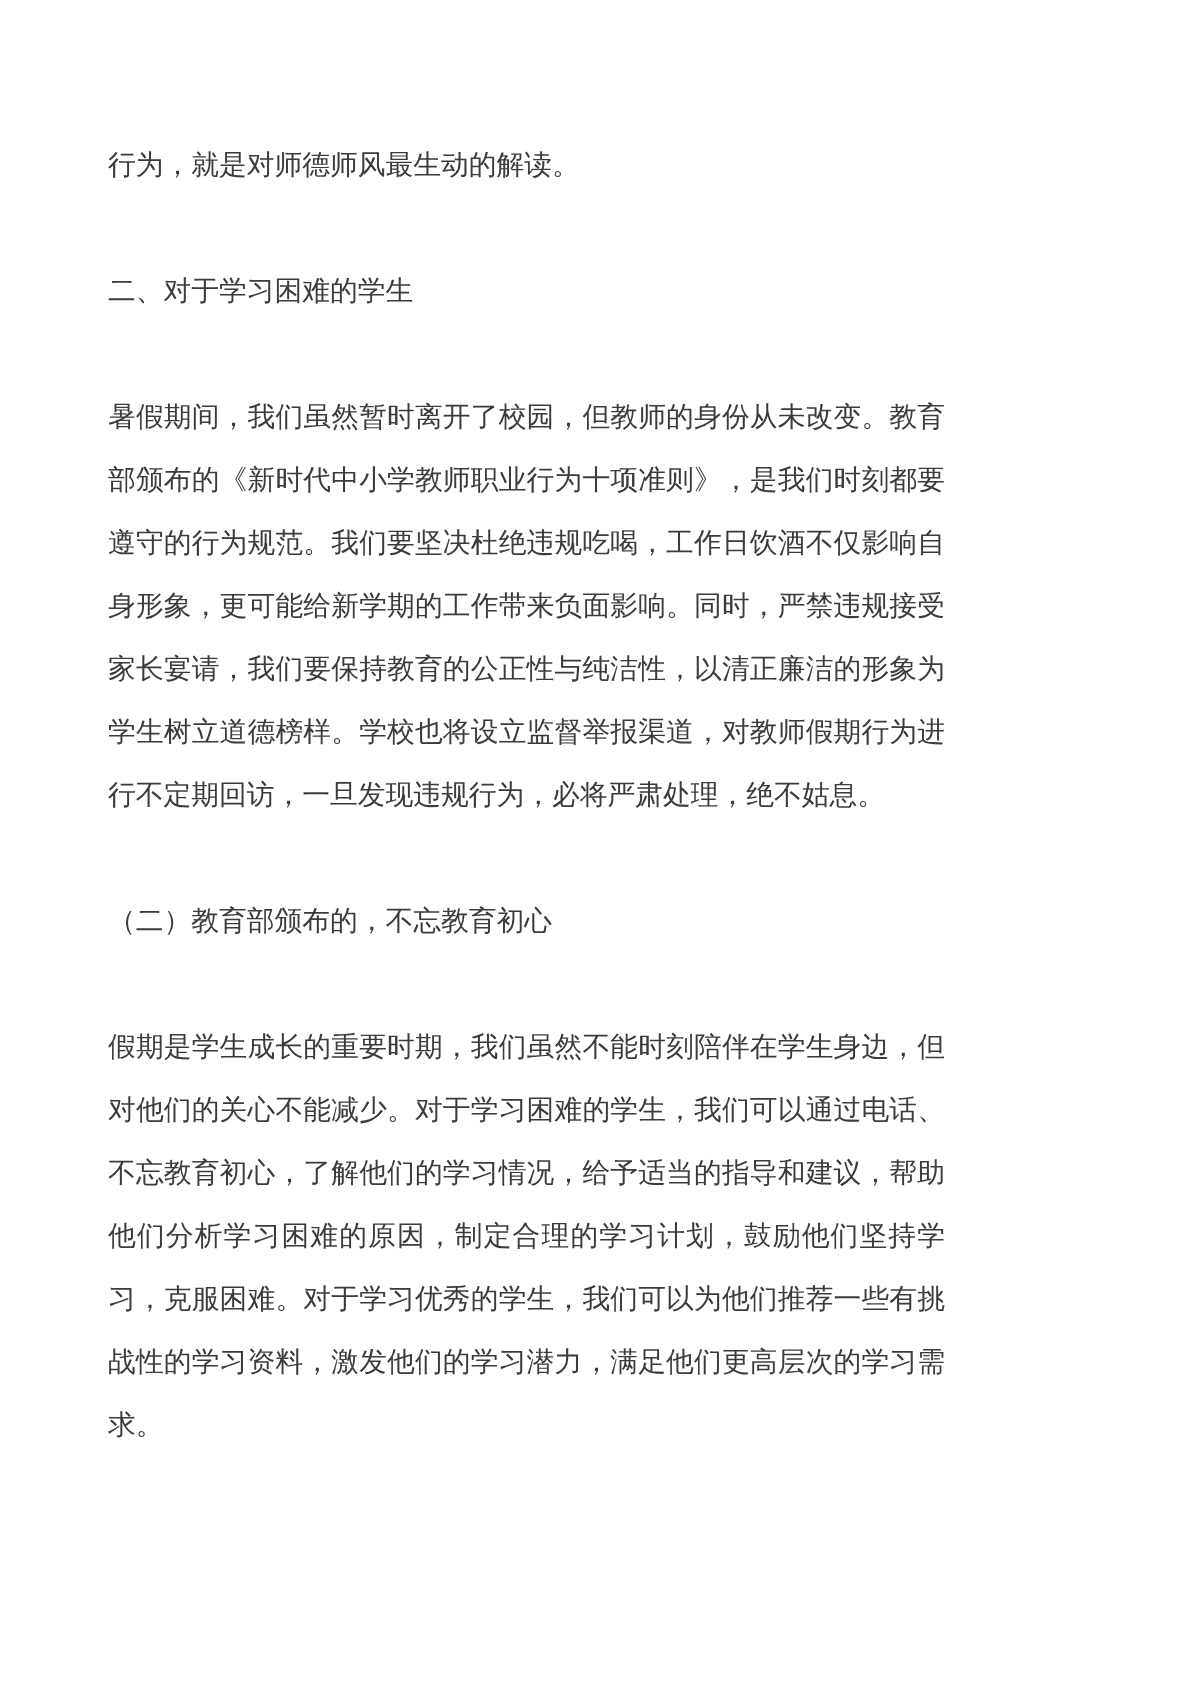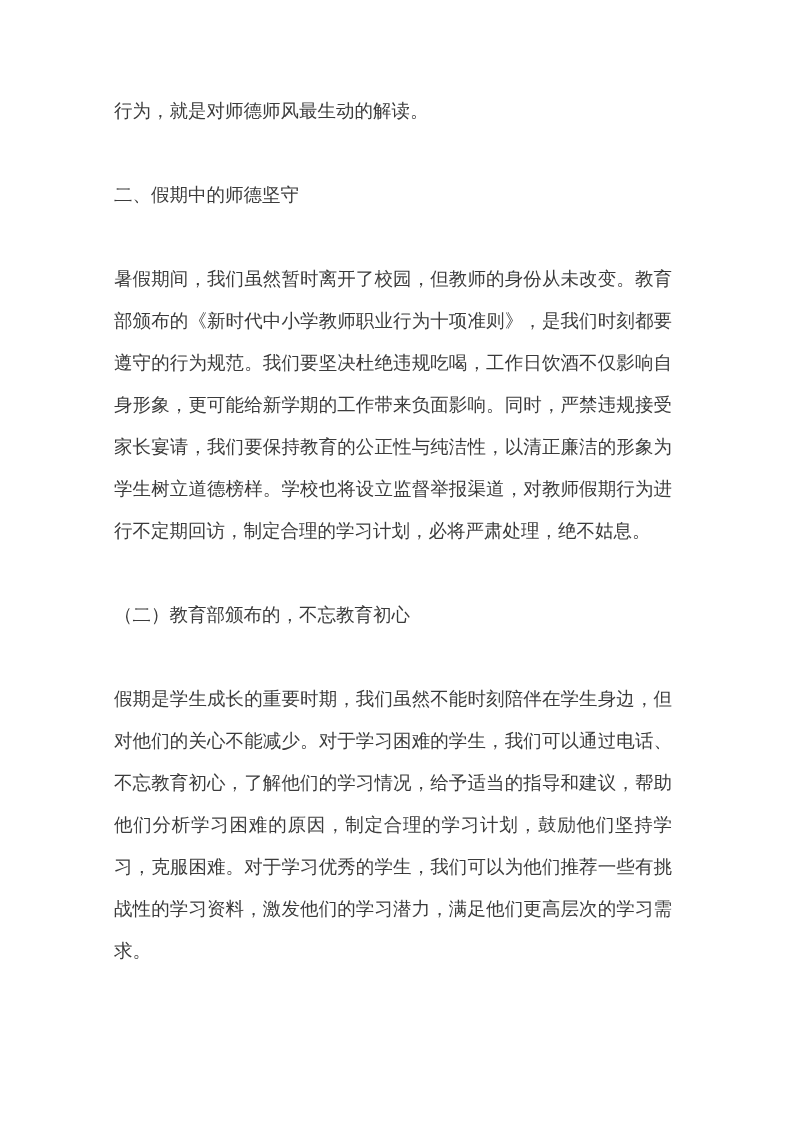--- a/index.html
+++ b/index.html
@@ -6,21 +6,21 @@
     margin: 0;
     padding: 0;
     background: #ffffff;
   }
   .page {
     position: relative;
     width: 793px;
     height: 1122px;
     background: #ffffff;
     box-sizing: border-box;
-    padding: 90px 117px 0 114px;
+    padding: 90px 117px 0 72px;
     overflow: hidden;
     font-family: "Liberation Serif", "DejaVu Serif", serif;
     color: #3b3b3b;
   }
   .doc-block {
     width: 558px;
     font-size: 18.5px;
     line-height: 42px;
     margin: 0 0 42px 0;
     letter-spacing: 0;
@@ -36,22 +36,22 @@
     text-align: left;
   }
 </style>
 </head>
 <body>
 
 <div class="page">
 
   <div class="doc-block doc-paragraph">行为，就是对师德师风最生动的解读。</div>
 
-  <div class="doc-block doc-heading">二、假期中的师德坚守</div>
+  <div class="doc-block doc-heading">二、对于学习困难的学生</div>
 
 
-  <div class="doc-block doc-paragraph">暑假期间，我们虽然暂时离开了校园，但教师的身份从未改变。教育部颁布的《新时代中小学教师职业行为十项准则》，是我们时刻都要遵守的行为规范。我们要坚决杜绝违规吃喝，工作日饮酒不仅影响自身形象，更可能给新学期的工作带来负面影响。同时，严禁违规接受家长宴请，我们要保持教育的公正性与纯洁性，以清正廉洁的形象为学生树立道德榜样。学校也将设立监督举报渠道，对教师假期行为进行不定期回访，制定合理的学习计划，必将严肃处理，绝不姑息。</div>
+  <div class="doc-block doc-paragraph">暑假期间，我们虽然暂时离开了校园，但教师的身份从未改变。教育部颁布的《新时代中小学教师职业行为十项准则》，是我们时刻都要遵守的行为规范。我们要坚决杜绝违规吃喝，工作日饮酒不仅影响自身形象，更可能给新学期的工作带来负面影响。同时，严禁违规接受家长宴请，我们要保持教育的公正性与纯洁性，以清正廉洁的形象为学生树立道德榜样。学校也将设立监督举报渠道，对教师假期行为进行不定期回访，一旦发现违规行为，必将严肃处理，绝不姑息。</div>
 
   <div class="doc-block doc-heading">（二）教育部颁布的，不忘教育初心</div>
 
   <div class="doc-block doc-paragraph">假期是学生成长的重要时期，我们虽然不能时刻陪伴在学生身边，但对他们的关心不能减少。对于学习困难的学生，我们可以通过电话、不忘教育初心，了解他们的学习情况，给予适当的指导和建议，帮助他们分析学习困难的原因，制定合理的学习计划，鼓励他们坚持学习，克服困难。对于学习优秀的学生，我们可以为他们推荐一些有挑战性的学习资料，激发他们的学习潜力，满足他们更高层次的学习需求。</div>
 
 </div>
 
 </body></html>

